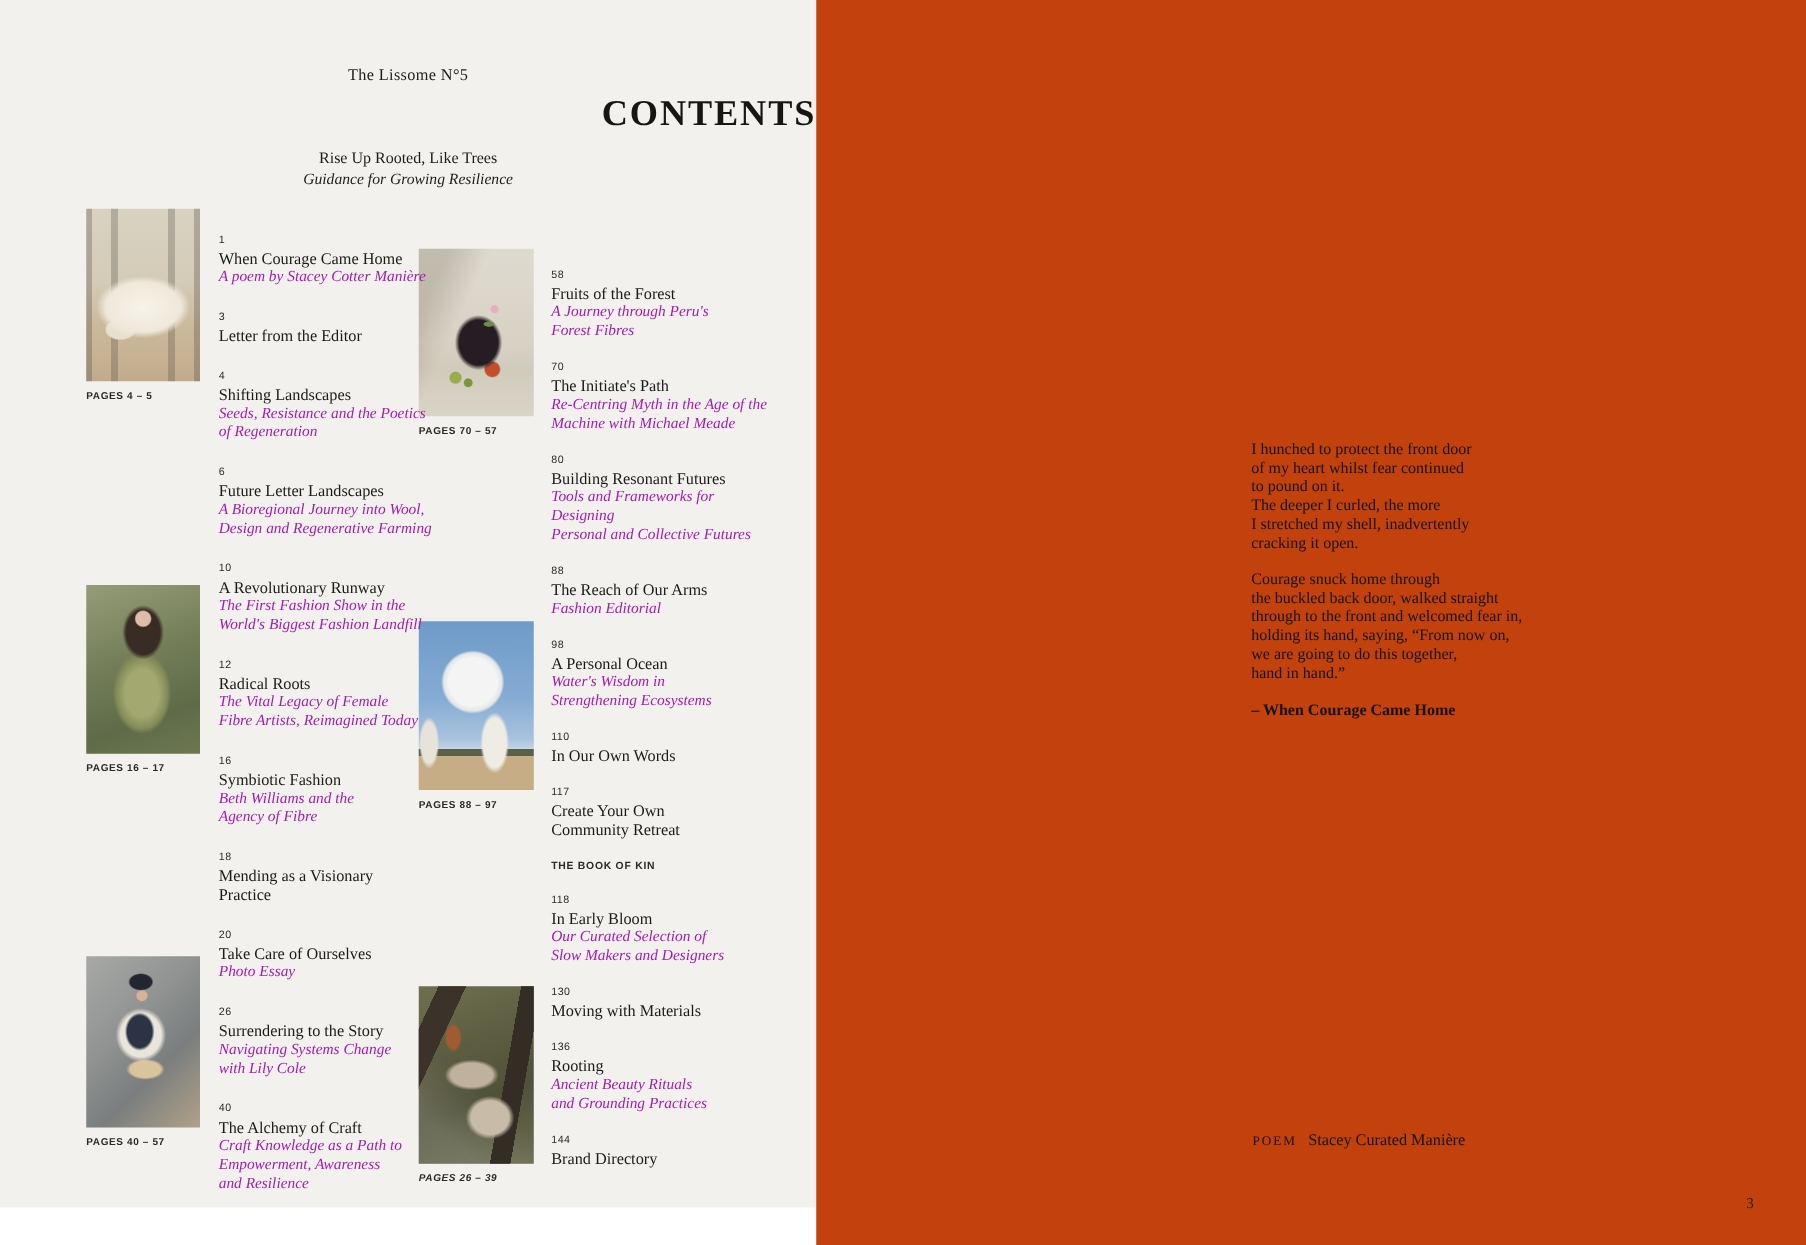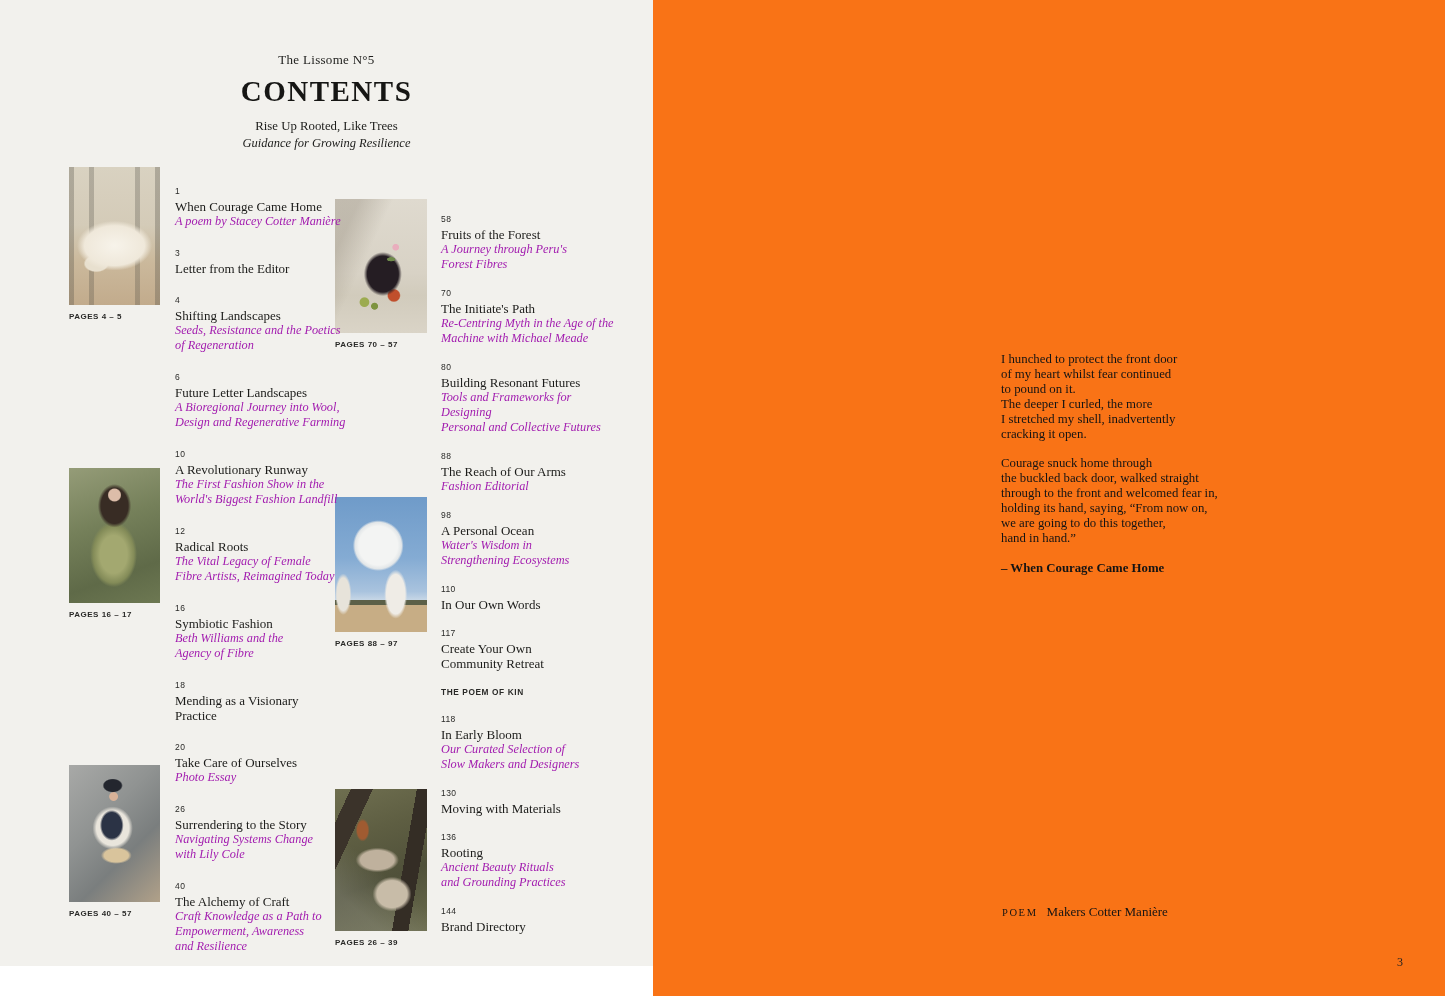--- a/index.html
+++ b/index.html
@@ -1,26 +1,26 @@
 <!DOCTYPE html>
 <html><head>
 <meta charset="utf-8">
 <style>
   * { margin:0; padding:0; box-sizing:border-box; }
   html,body { background:#e8e8e8; }
   body { font-family:"Liberation Serif", serif; color:#1c1c1c; }
 
   .spread { position:relative; width:1445px; height:996px; overflow:hidden; background:#ffffff; }
   .page-left  { position:absolute; left:0; top:0; width:653px; height:966px; background:#f2f1ed; }
-  .page-right { position:absolute; left:653px; top:0; width:792px; height:996px; background:#f97316; }
+  .page-right { position:absolute; left:653px; top:0; width:792px; height:996px; background:#c2410c; }
 
   
   .masthead-block { position:absolute; left:0; top:52px; width:653px; text-align:center; }
   .masthead { font-size:13px; letter-spacing:0.3px; color:#1d1d1b; }
-  .contents-title { font-size:29px; font-weight:600; letter-spacing:1.5px; margin-top:7px; color:#161614; }
+  .contents-title { font-size:29px; font-weight:600; letter-spacing:1.5px; margin-top:7px; color:#161614;text-align:right; }
   .issue-subtitle { font-size:12.8px; margin-top:11px; color:#1d1d1b; }
   .issue-subtitle-italic { font-size:12.5px; font-style:italic; margin-top:2px; color:#1d1d1b; }
 
   
   .text-col { position:absolute; width:175px; }
   .text-col.c1 { left:175px; top:186px; }
   .text-col.c2 { left:441px; top:214px; }
   .entry { margin-bottom:19px; }
   .c2 .entry { margin-bottom:16px; }
   .entry .num { font-family:"Liberation Sans", sans-serif; font-size:8.5px; font-weight:500; letter-spacing:0.4px; color:#2a2a28; margin-bottom:3px; }
@@ -69,21 +69,21 @@
       linear-gradient(180deg, #dfdacf 0%, #d8d2c5 55%, #d1cbbc 72%, #dad4c7 100%); }
   .fig-5 { left:335px; top:497px; width:92px; }
   .fig-5 .ph { height:135px;
     background:
       radial-gradient(circle 27px at 47% 36%, #f3f4f3 0 72%, #e2e6e8 86%, rgba(0,0,0,0) 94%),
       radial-gradient(ellipse 16px 34px at 66% 72%, #efece6 0 58%, rgba(0,0,0,0) 72%),
       radial-gradient(circle 5px at 64% 40%, #6b4a36 0 60%, rgba(0,0,0,0) 78%),
       radial-gradient(ellipse 11px 28px at 9% 72%, #e7e3da 0 58%, rgba(0,0,0,0) 74%),
       linear-gradient(180deg, rgba(0,0,0,0) 0 76%, #5c6048 76% 80%, #c7ad85 80% 100%),
       linear-gradient(180deg, #6f9bc9 0%, #84abd3 45%, #a9c3de 70%, #cfdce8 78%, #d9e2ea 100%); }
-  .fig-6 { left:335px; top:789px; width:92px; }
+  .fig-6 { left:335px; top:789px; width:92px;font-style:italic; }
   .fig-6 .ph { height:142px;
     background:
       radial-gradient(ellipse 9px 15px at 30% 29%, #a05b31 0 58%, rgba(0,0,0,0) 76%),
       radial-gradient(ellipse 30px 17px at 46% 50%, #bfb19d 0 56%, rgba(0,0,0,0) 72%),
       radial-gradient(ellipse 27px 24px at 62% 74%, #c8bca8 0 56%, rgba(0,0,0,0) 72%),
       linear-gradient(115deg, rgba(0,0,0,0) 0 10%, #3b332a 10% 24%, rgba(0,0,0,0) 24%),
       linear-gradient(100deg, rgba(0,0,0,0) 0 70%, #342d25 70% 84%, rgba(0,0,0,0) 84%),
       linear-gradient(40deg, rgba(156,156,146,0.35) 0 18%, rgba(0,0,0,0) 45%),
       linear-gradient(160deg, #6f6f50 0%, #5e5e42 32%, #50513a 62%, #6b6c4d 100%); }
 
@@ -234,21 +234,21 @@
     <div class="num">110</div>
     <div class="title">In Our Own Words</div>
 
   </div>
         <div class="entry">
     <div class="num">117</div>
     <div class="title">Create Your Own
 Community Retreat</div>
 
   </div>
-        <div class="section-label">THE POEM OF KIN</div>
+        <div class="section-label">THE BOOK OF KIN</div>
         <div class="entry">
     <div class="num">118</div>
     <div class="title">In Early Bloom</div>
     <div class="sub">Our Curated Selection of
 Slow Makers and Designers</div>
   </div>
         <div class="entry">
     <div class="num">130</div>
     <div class="title">Moving with Materials</div>
 
@@ -279,18 +279,18 @@
           <p>Courage snuck home through
 the buckled back door, walked straight
 through to the front and welcomed fear in,
 holding its hand, saying, “From now on,
 we are going to do this together,
 hand in hand.”</p>
         </div>
       <p class="poem-attribution">– When Courage Came Home</p>
     </div>
     <div class="credit-line">
-      <span class="credit-label">POEM</span><span>Makers Cotter Manière</span>
+      <span class="credit-label">POEM</span><span>Stacey Curated Manière</span>
     </div>
     <div class="folio">3</div>
   </div>
 
 </div>
 
 </body></html>

